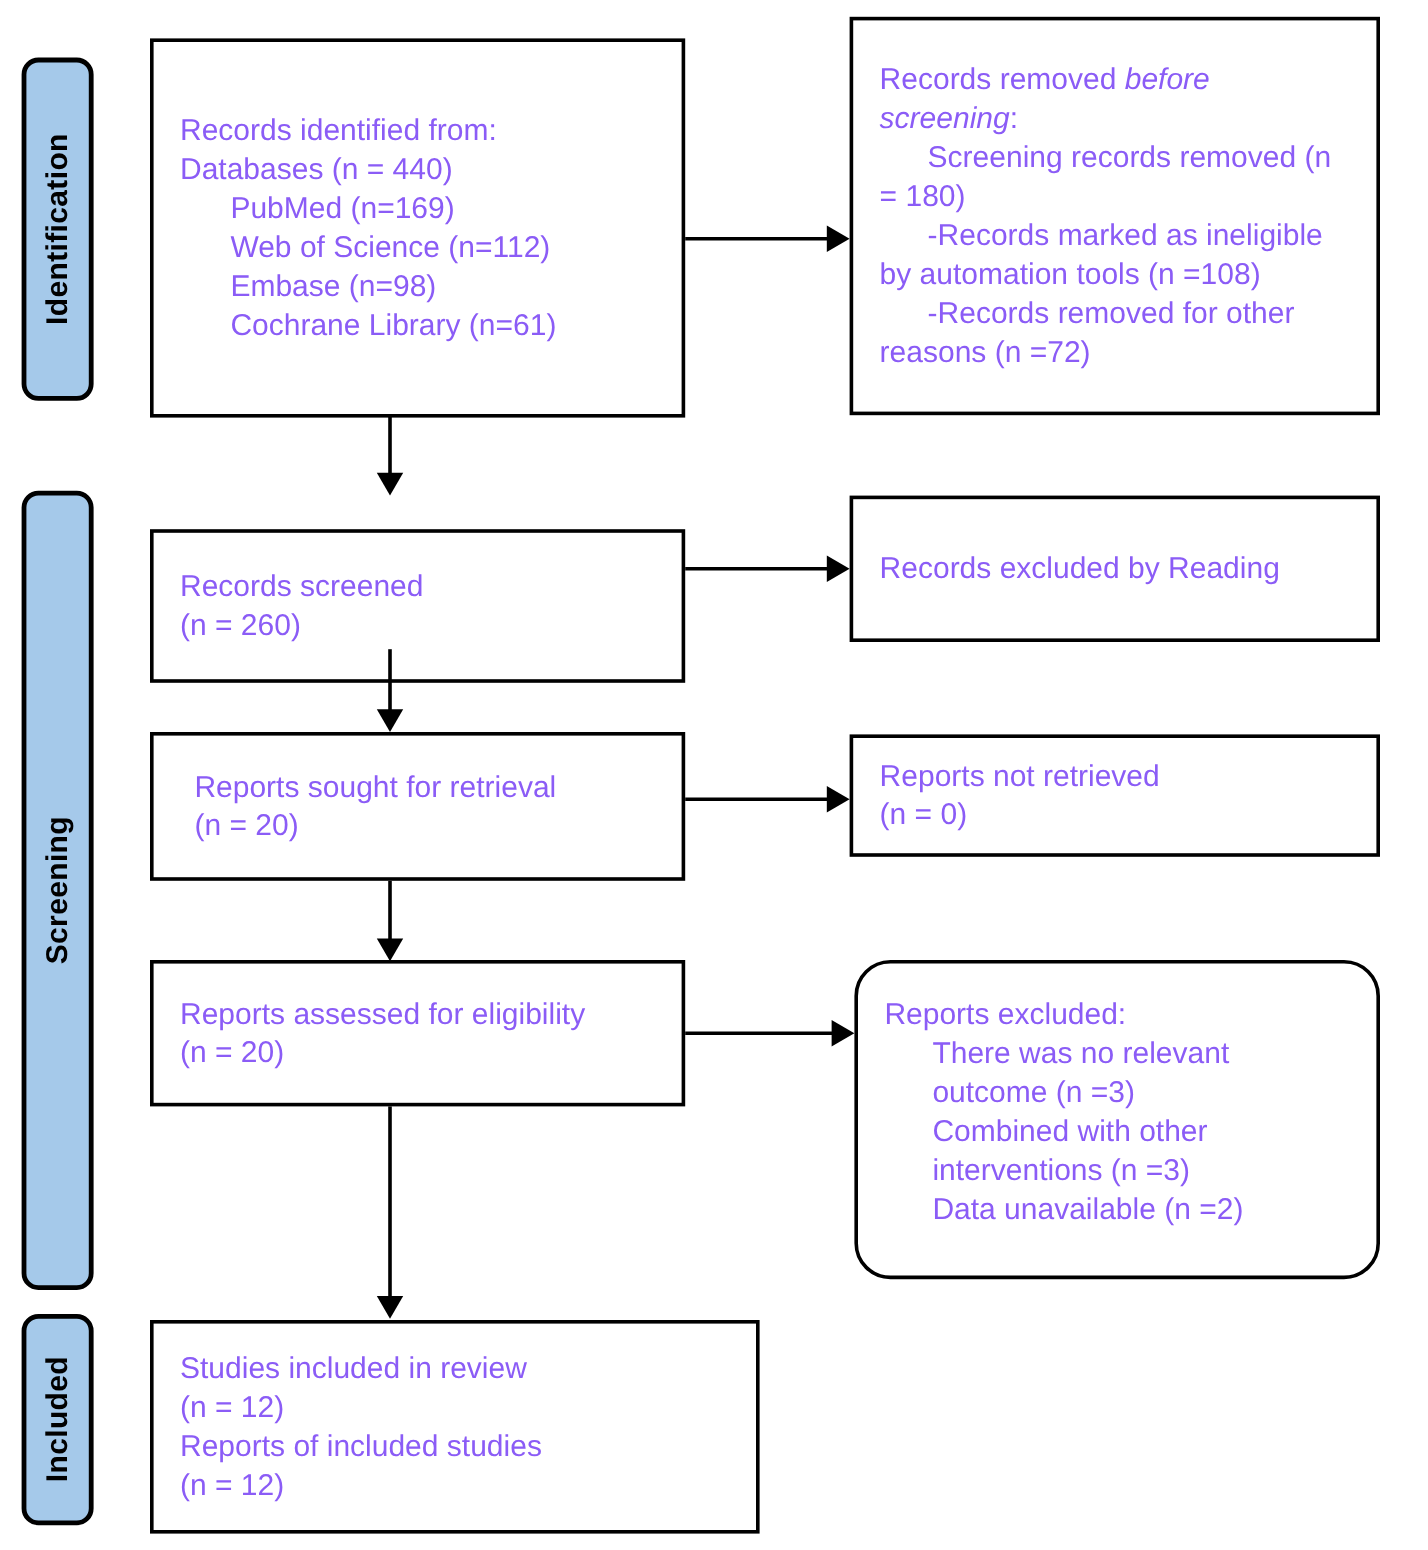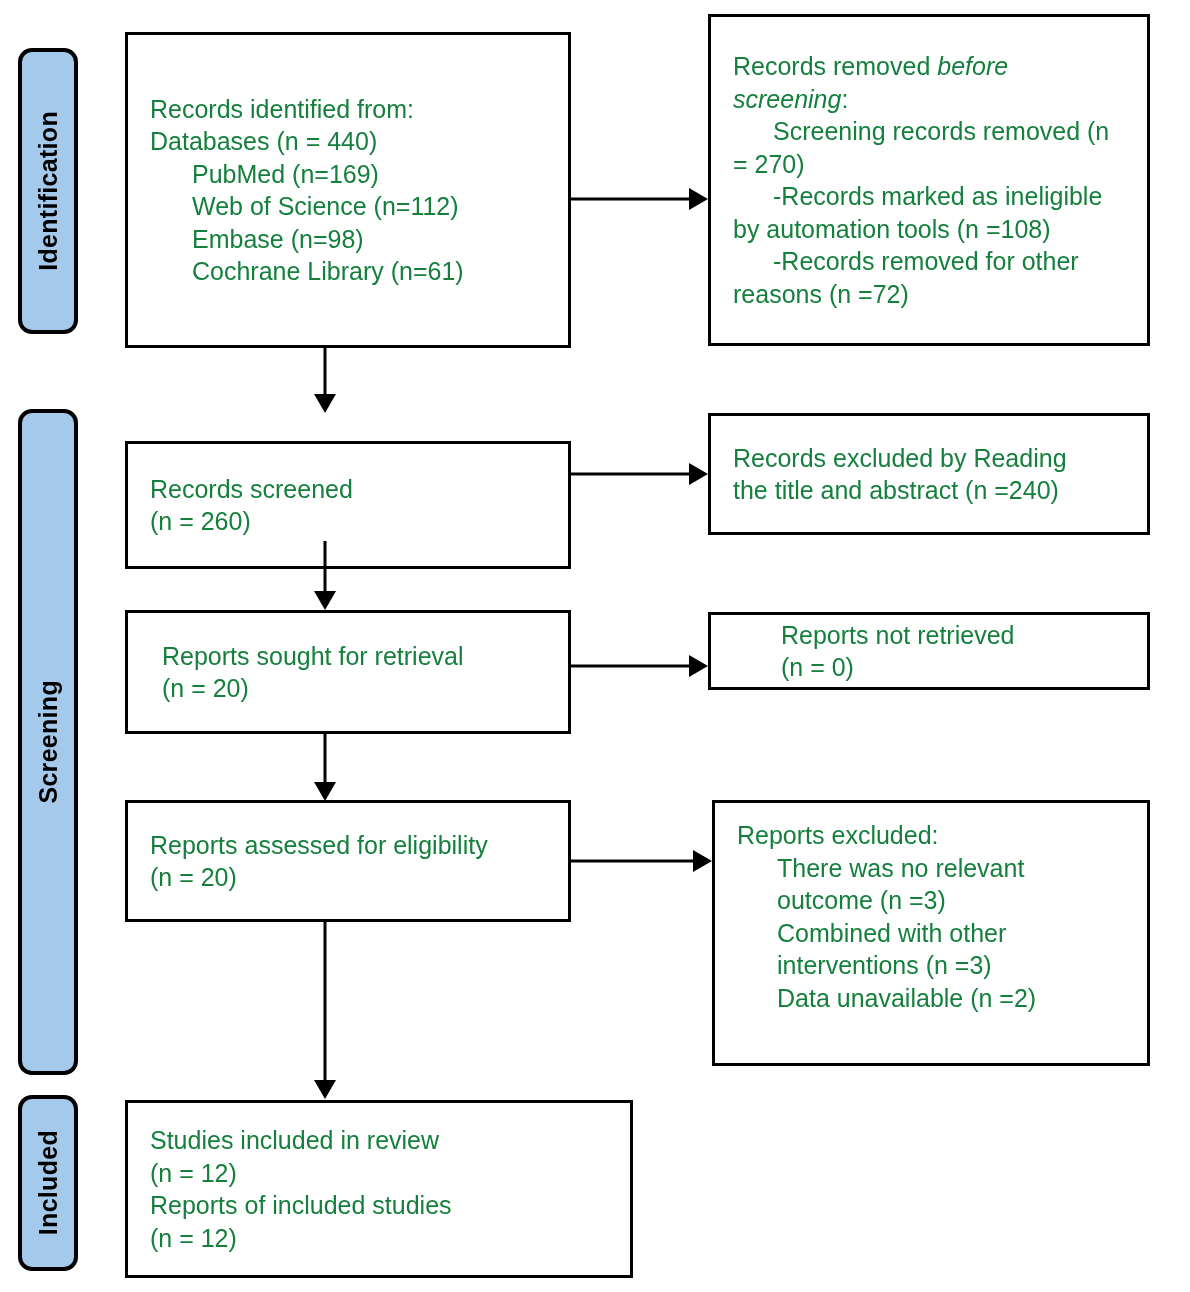--- a/index.html
+++ b/index.html
@@ -48,21 +48,21 @@
     border: 3px solid #000000;
     box-sizing: border-box;
     display: flex;
     flex-direction: column;
     justify-content: center;
   }
   .flow-box-text {
     padding: 0 16px 0 22px;
     font-size: 25px;
     line-height: 1.30;
-    color: #15803d;
+    color: #8b5cf6;
   }
   .flow-box-text .ln {
     display: block;
     white-space: pre-wrap;
   }
   .flow-box-text .ind {
     padding-left: 42px;
   }
   .flow-box-text .ind2 {
     padding-left: 40px;
@@ -106,21 +106,21 @@
       <span class="ln ind">Embase (n=98)</span>
       <span class="ln ind">Cochrane Library (n=61)</span>
     </div>
   </div>
 
   <div class="flow-box" style="left:708px; top:14px; width:442px; height:332px;">
     <div class="flow-box-text">
       <span class="ln"><span>Records removed </span><em>before</em></span>
       <span class="ln"><em>screening</em><span>:</span></span>
       <span class="ln ind2">Screening records removed (n</span>
-      <span class="ln">= 270)</span>
+      <span class="ln">= 180)</span>
       <span class="ln ind2">-Records marked as ineligible</span>
       <span class="ln">by automation tools (n =108)</span>
       <span class="ln ind2">-Records removed for other</span>
       <span class="ln">reasons (n =72)</span>
     </div>
   </div>
 
   <div class="connector" style="left:571px; top:186px; width:140px; height:26px;">
     <svg width="140" height="26" viewBox="0 0 140 26" aria-hidden="true">
       <line x1="0" y1="13" x2="120" y2="13" stroke="#000" stroke-width="3"></line>
@@ -138,21 +138,20 @@
   <div class="flow-box" style="left:125px; top:413px; width:446px; height:128px;margin-top:28px;">
     <div class="flow-box-text">
       <span class="ln">Records screened</span>
       <span class="ln">(n = 260)</span>
     </div>
   </div>
 
   <div class="flow-box" style="left:708px; top:413px; width:442px; height:122px;">
     <div class="flow-box-text">
       <span class="ln">Records excluded by Reading</span>
-      <span class="ln">the title and abstract (n =240)</span>
     </div>
   </div>
 
   <div class="connector" style="left:571px; top:461px; width:140px; height:26px;">
     <svg width="140" height="26" viewBox="0 0 140 26" aria-hidden="true">
       <line x1="0" y1="13" x2="120" y2="13" stroke="#000" stroke-width="3"></line>
       <polygon points="118,2 137,13 118,24" fill="#000"></polygon>
     </svg>
   </div>
 
@@ -163,21 +162,21 @@
     </svg>
   </div>
 
   <div class="flow-box" style="left:125px; top:610px; width:446px; height:124px;padding-left:12px;">
     <div class="flow-box-text">
       <span class="ln">Reports sought for retrieval</span>
       <span class="ln">(n = 20)</span>
     </div>
   </div>
 
-  <div class="flow-box" style="left:708px; top:612px; width:442px; height:78px;padding-left:48px;">
+  <div class="flow-box" style="left:708px; top:612px; width:442px; height:102px;">
     <div class="flow-box-text">
       <span class="ln">Reports not retrieved</span>
       <span class="ln">(n = 0)</span>
     </div>
   </div>
 
   <div class="connector" style="left:571px; top:653px; width:140px; height:26px;">
     <svg width="140" height="26" viewBox="0 0 140 26" aria-hidden="true">
       <line x1="0" y1="13" x2="120" y2="13" stroke="#000" stroke-width="3"></line>
       <polygon points="118,2 137,13 118,24" fill="#000"></polygon>
@@ -191,21 +190,21 @@
     </svg>
   </div>
 
   <div class="flow-box" style="left:125px; top:800px; width:446px; height:122px;">
     <div class="flow-box-text">
       <span class="ln">Reports assessed for eligibility</span>
       <span class="ln">(n = 20)</span>
     </div>
   </div>
 
-  <div class="flow-box" style="left:712px; top:800px; width:438px; height:266px; justify-content:flex-start; padding-top:16px;">
+  <div class="flow-box" style="left:712px; top:800px; width:438px; height:266px; justify-content:flex-start; padding-top:26px;border-radius:30px;">
     <div class="flow-box-text">
       <span class="ln">Reports excluded:</span>
       <span class="ln ind2">There was no relevant</span>
       <span class="ln ind2">outcome (n =3)</span>
       <span class="ln ind2">Combined with other</span>
       <span class="ln ind2">interventions (n =3)</span>
       <span class="ln ind2">Data unavailable (n =2)</span>
     </div>
   </div>
 

